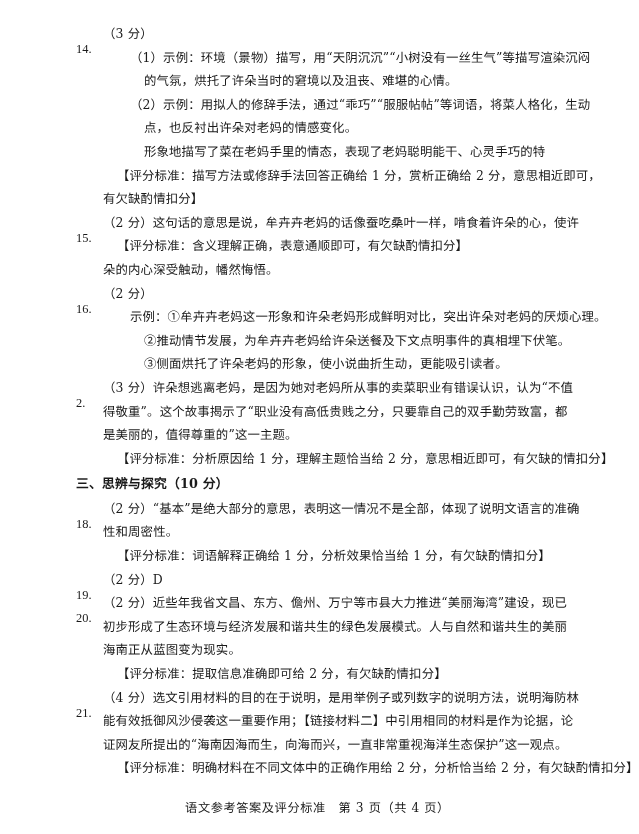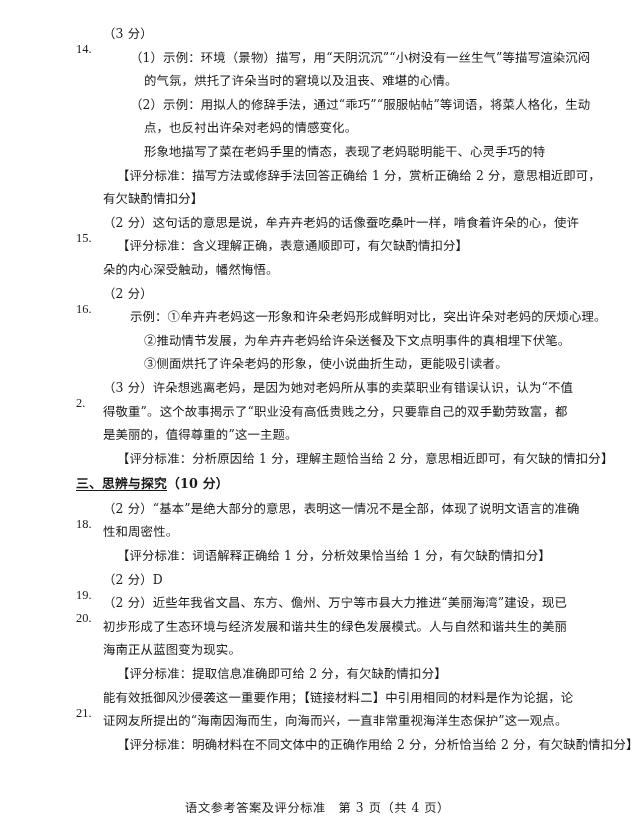--- a/index.html
+++ b/index.html
@@ -62,21 +62,20 @@
   .section-head {
     font-weight: bold;
     font-size: 12.8px;
     line-height: 23.6px;
     letter-spacing: 0.2px;
     white-space: nowrap;
     margin-top: 2px;
     margin-bottom: 1px;
   }
   .section-head .u {
-    text-decoration: underline;
     text-underline-offset: 2px;
     text-align: center;
   }
 
   .footer {
     position: absolute;
     left: 0;
     right: 4px;
     bottom: 18px;
     text-align: center;
@@ -142,20 +141,21 @@
         </div>
         <div class="blk q">
           <span class="num">20.</span>
           <div class="line">（2 分）近些年我省文昌、东方、儋州、万宁等市县大力推进“美丽海湾”建设，现已</div>
           <div class="line ind-1">初步形成了生态环境与经济发展和谐共生的绿色发展模式。人与自然和谐共生的美丽</div>
           <div class="line ind-1">海南正从蓝图变为现实。</div>
           <div class="line ind-2">【评分标准：提取信息准确即可给 2 分，有欠缺酌情扣分】</div>
         </div>
         <div class="blk q">
           <span class="num">21.</span>
+          <div class="line">（4 分）选文引用材料的目的在于说明，是用举例子或列数字的说明方法，说明海防林</div>
           <div class="line ind-1">能有效抵御风沙侵袭这一重要作用；【链接材料二】中引用相同的材料是作为论据，论</div>
           <div class="line ind-1">证网友所提出的“海南因海而生，向海而兴，一直非常重视海洋生态保护”这一观点。</div>
           <div class="line ind-2">【评分标准：明确材料在不同文体中的正确作用给 2 分，分析恰当给 2 分，有欠缺酌情扣分】</div>
         </div>
       </div>
 
   </div>
 
   <div class="footer">语文参考答案及评分标准　第 3 页（共 4 页）</div>
 </div>

